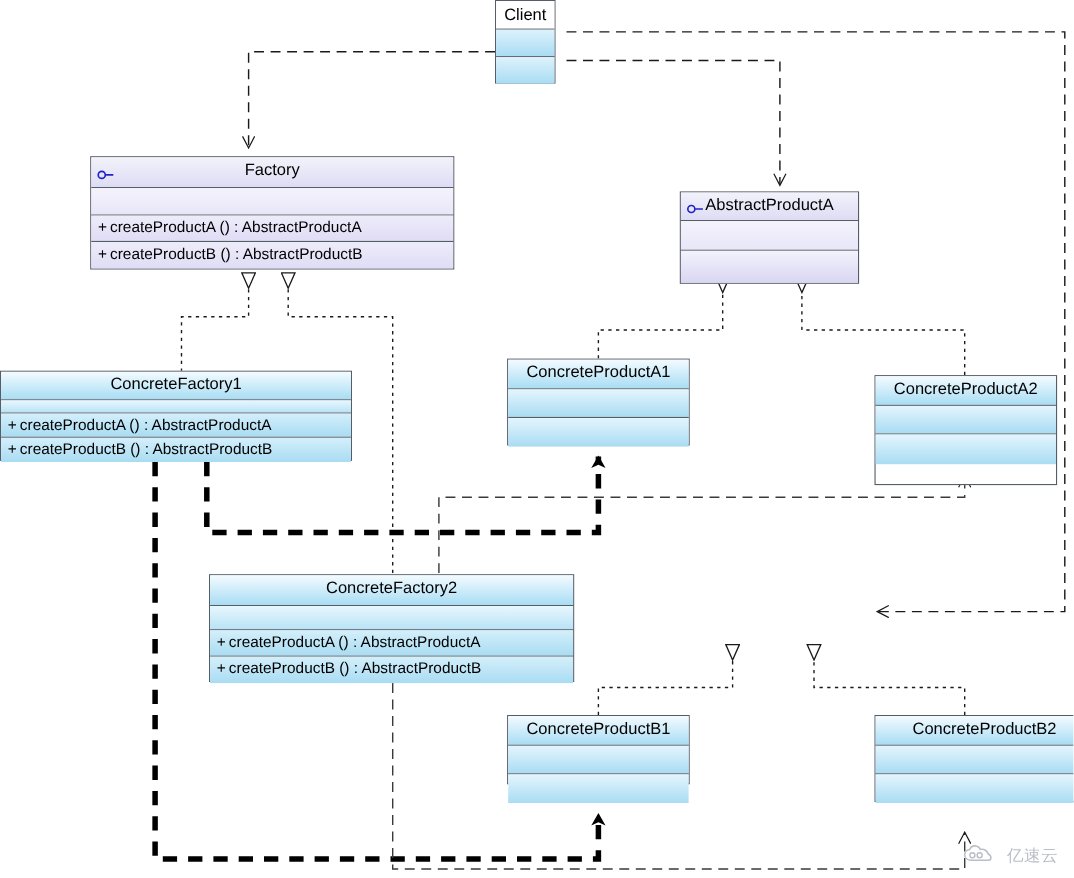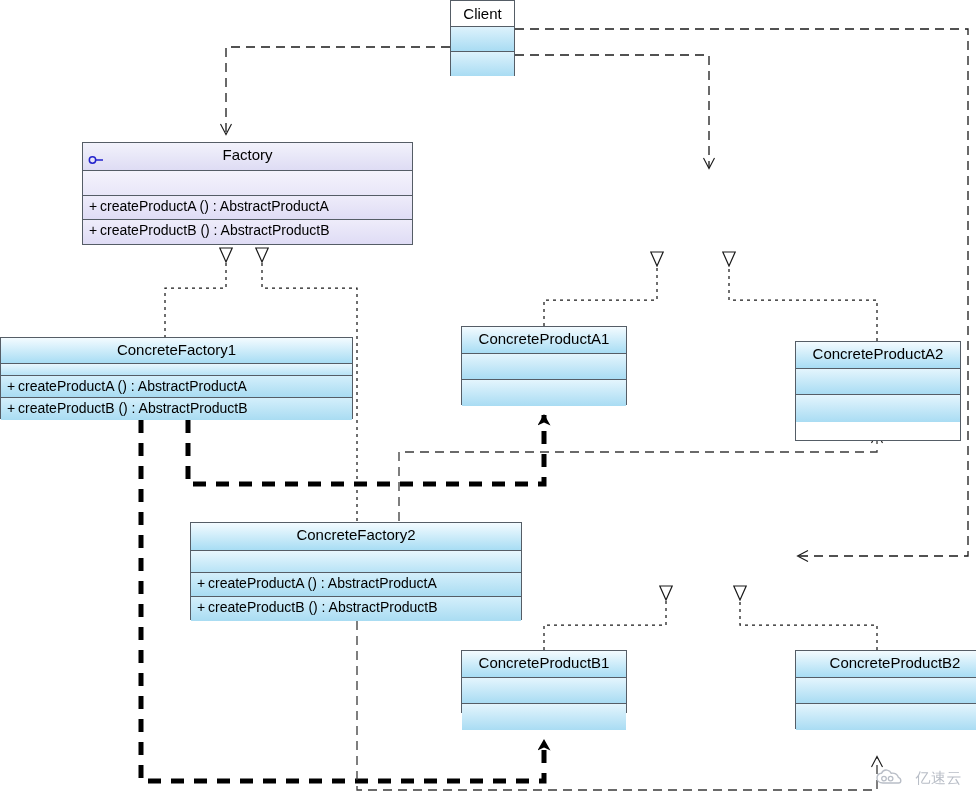--- a/index.html
+++ b/index.html
@@ -201,21 +201,21 @@
     <g>
       <path d="M399,521 L399,452 L877,452 L877,433" fill="none" stroke="#3a3a3a" stroke-width="1.3" stroke-dasharray="9,6" marker-end="url(#openArrow)"></path>
     </g>
 
       ConcreteProductB2  (thin dashed, open arrow) --&gt;
     <g>
       <path d="M357,621 L357,790 L877,790 L877,757" fill="none" stroke="#3a3a3a" stroke-width="1.3" stroke-dasharray="9,6" marker-end="url(#openArrow)"></path>
     </g>
   </svg>
 
-  <div class="uml-box theme-client" style="left:450px; top:0px; width:65px; height:76px;">
+  <div class="uml-box theme-client" style="left:450px; top:0px; width:55px; height:76px;">
     <div class="row title-row" style="height:26px; line-height:18px;">Client</div>
     <div class="row body-row empty-row" style="height:25px;"></div>
     <div class="row body-row empty-row" style="height:24px;"></div>
   </div>
 
   <div class="uml-box theme-iface" style="left:82px; top:142px; width:331px; height:103px;">
     <div class="row title-row with-icon" style="height:28px;">
       <span class="iface-icon">
         <svg width="16" height="10" viewBox="0 0 16 10">
           <circle cx="4.5" cy="5" r="3.2" fill="none" stroke="#2222cc" stroke-width="1.5"></circle>
@@ -226,22 +226,35 @@
     </div>
     <div class="row empty-row" style="height:25px;"></div>
     <div class="row op-row" style="height:24px;">
       <span class="vis">+</span><span>createProductA ()  : AbstractProductA</span>
     </div>
     <div class="row op-row" style="height:24px;">
       <span class="vis">+</span><span>createProductB ()  : AbstractProductB</span>
     </div>
   </div>
 
-
-  <div class="uml-box theme-concrete" style="left:0px; top:337px; width:353px; height:82px;">
+  <div class="uml-box theme-iface" style="left:618px; top:174px; width:163px; height:84px;">
+    <div class="row title-row with-icon" style="height:26px;">
+      <span class="iface-icon">
+        <svg width="16" height="10" viewBox="0 0 16 10">
+          <circle cx="4.5" cy="5" r="3.2" fill="none" stroke="#2222cc" stroke-width="1.5"></circle>
+          <line x1="8" y1="5" x2="15" y2="5" stroke="#2222cc" stroke-width="1.5"></line>
+        </svg>
+      </span>
+      <span>AbstractProductA</span>
+    </div>
+    <div class="row empty-row" style="height:27px;"></div>
+    <div class="row body-row empty-row" style="height:29px;"></div>
+  </div>
+
+  <div class="uml-box theme-concrete" style="left:0px; top:337px; width:320px; height:82px;">
     <div class="row title-row" style="height:26px;">ConcreteFactory1</div>
     <div class="row empty-row" style="height:12px;"></div>
     <div class="row op-row" style="height:22px;">
       <span class="vis">+</span><span>createProductA ()  : AbstractProductA</span>
     </div>
     <div class="row op-row" style="height:22px;">
       <span class="vis">+</span><span>createProductB ()  : AbstractProductB</span>
     </div>
   </div>
 

